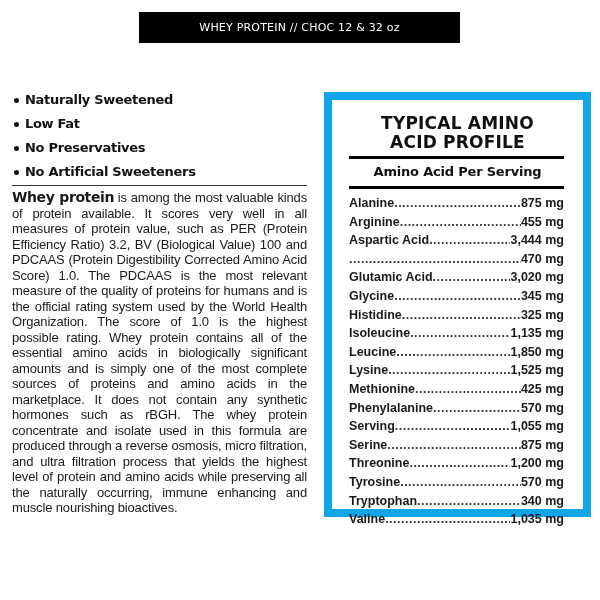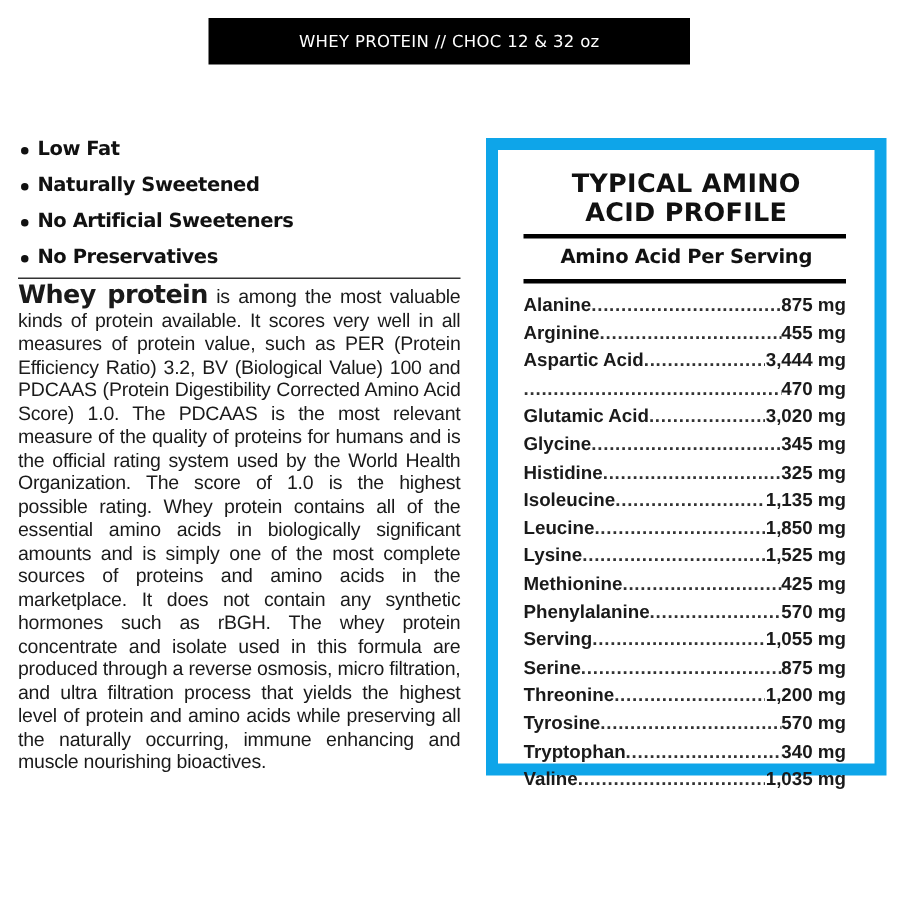--- a/index.html
+++ b/index.html
@@ -23,21 +23,21 @@
   .features .bullet { display: inline-block; width: 5px; height: 5px; border-radius: 50%; background: #111; margin-right: 6px; margin-left: 2px; }
 
   .divider { height: 0; border-top: 1.5px solid #333; margin: 1px 0 0 0; width: 295px; }
 
   .body-text {
     margin-top: 4px;
     font-family: "Liberation Sans", sans-serif; font-size: 13px; line-height: 15.5px;
     text-align: justify; color: #1a1a1a;
     letter-spacing: -0.15px;
   }
-  .body-text .lead { font-family: "DejaVu Sans", sans-serif; font-weight: bold; font-size: 17px; letter-spacing: -0.4px; }
+  .body-text .lead { font-family: "DejaVu Sans", sans-serif; font-weight: bold; font-size: 14px; letter-spacing: -0.4px; }
 
   .panel {
     position: absolute; left: 324px; top: 92px; width: 251px; height: 409px;
     border: 8px solid #0ea5e9; box-sizing: content-box;
   }
   .panel-title {
     position: absolute; left: 0; right: 0; top: 14px;
     text-align: center;
     font-family: "DejaVu Sans", sans-serif; font-weight: bold; font-size: 17px; line-height: 19px;
     letter-spacing: 0.2px;
@@ -65,33 +65,33 @@
 <body>
 
 <div class="header-bar">
   <span>WHEY PROTEIN // CHOC 12 &amp; 32 oz</span>
 </div>
 
 <div class="left-col">
   <ul class="features">
     <li>
         <span class="bullet"></span>
+        <span>Naturally Sweetened</span>
+      </li>
+    <li>
+        <span class="bullet"></span>
         <span>Low Fat</span>
       </li>
     <li>
         <span class="bullet"></span>
-        <span>Naturally Sweetened</span>
+        <span>No Preservatives</span>
       </li>
     <li>
         <span class="bullet"></span>
         <span>No Artificial Sweeteners</span>
-      </li>
-    <li>
-        <span class="bullet"></span>
-        <span>No Preservatives</span>
       </li>
   </ul>
   <div class="divider"></div>
   <p class="body-text"><span class="lead">Whey protein</span><span> is among the most valuable kinds of protein available.  It scores very well in all measures of protein value, such as PER (Protein Efficiency Ratio) 3.2, BV (Biological Value) 100 and PDCAAS (Protein Digestibility Corrected Amino Acid Score) 1.0.  The PDCAAS is the most relevant measure of the quality of proteins for humans and is the official rating system used by the World Health Organization. The score of 1.0 is the highest possible rating.  Whey protein contains all of the essential amino acids in biologically significant amounts and is simply one of the most complete sources of proteins and amino acids in the marketplace. It does not contain  any synthetic hormones such as rBGH. The whey protein concentrate and isolate used in this formula are produced through a reverse osmosis, micro filtration, and ultra filtration process that yields the highest level of protein and amino acids while preserving all the naturally occurring, immune enhancing and muscle nourishing bioactives.</span></p>
 </div>
 
 <div class="panel">
   <div class="panel-title">
     <div>TYPICAL AMINO</div>
     <div>ACID PROFILE</div>

